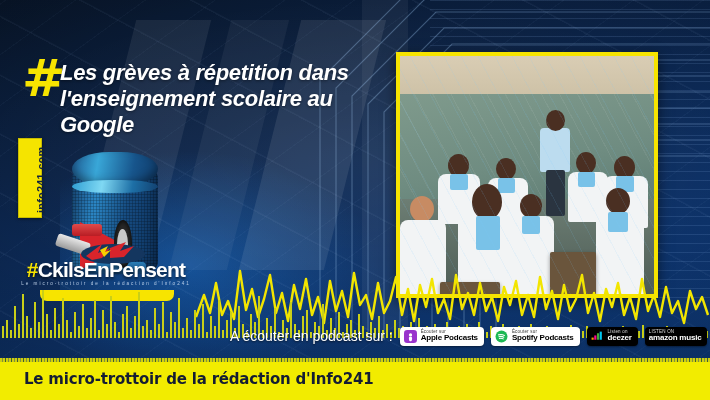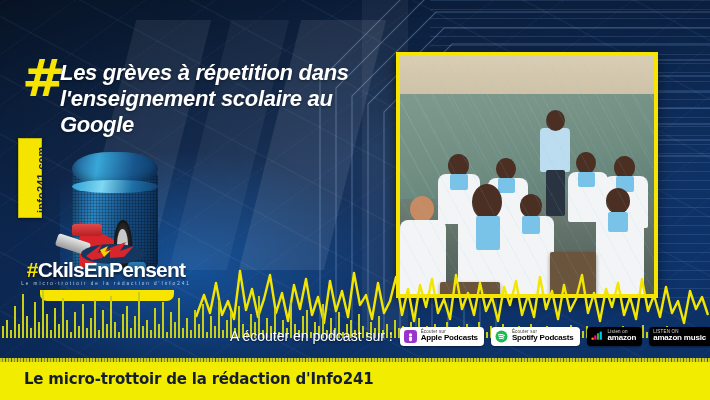--- a/index.html
+++ b/index.html
@@ -485,21 +485,21 @@
 
     <div class="pbadge dark">
       <svg class="pic" viewBox="0 0 24 24">
         <rect x="1" y="14" width="4" height="4" fill="#f90"></rect>
         <rect x="6" y="10" width="4" height="8" fill="#ff0092"></rect>
         <rect x="11" y="6" width="4" height="12" fill="#40ab3a"></rect>
         <rect x="16" y="3" width="4" height="15" fill="#00c7f2"></rect>
       </svg>
       <div class="pb-txt">
         <span class="pb-small">Listen on</span>
-        <span class="pb-big">amazon</span>
+        <span class="pb-big">deezer</span>
       </div>
     </div>
 
     <div class="pbadge dark">
       <div class="pb-txt">
         <span class="pb-small">LISTEN ON</span>
         <span class="pb-big">amazon music</span>
       </div>
     </div>
   </div>

